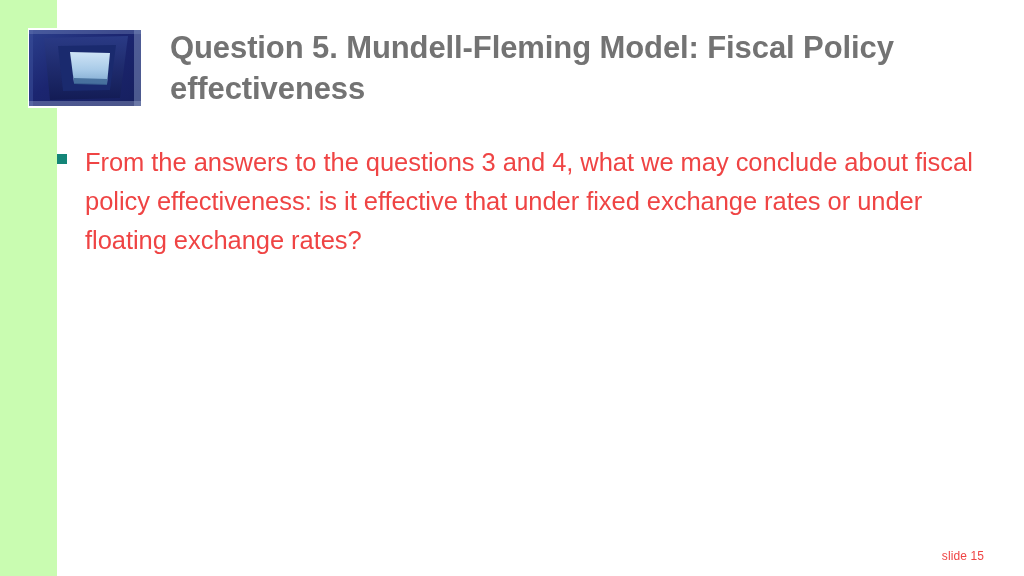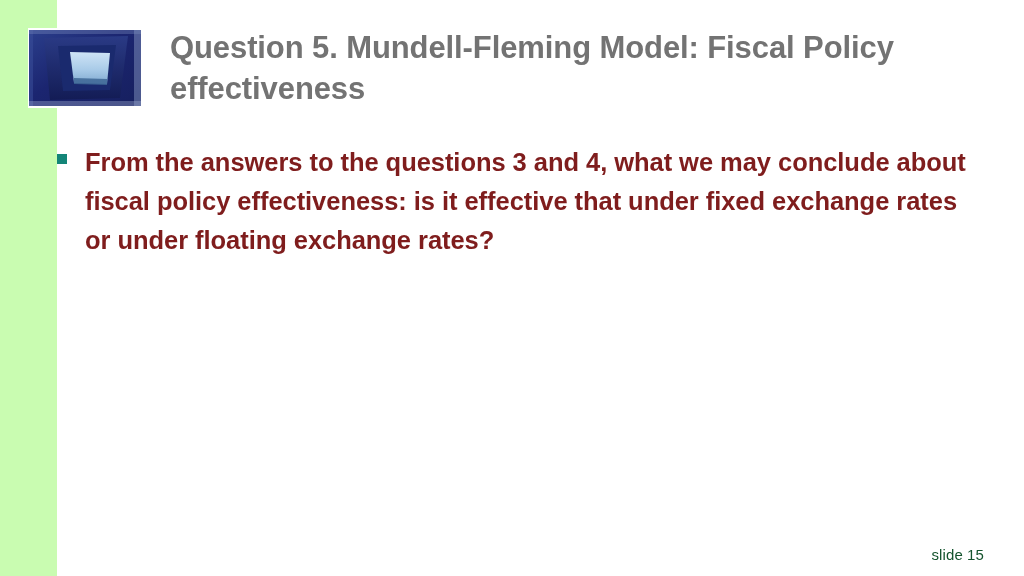--- a/index.html
+++ b/index.html
@@ -62,32 +62,31 @@
   .bullet-marker {
     flex: 0 0 auto;
     width: 10px;
     height: 10px;
     background: #138578;
     margin-top: 11px;
     margin-right: 18px;
   }
   .bullet-text {
     flex: 1 1 auto;
-    color: #7f1d1d;
+    color: #ef4444;
     font-size: 25.5px;
     line-height: 1.52;
     letter-spacing: -0.05px;
-    font-weight: bold;
   }
   .footer {
     position: absolute;
     right: 40px;
     bottom: 13px;
-    color: #14532d;
-    font-size: 15px;
+    color: #ef4444;
+    font-size: 12px;
     text-align: right;
     letter-spacing: 0.1px;
   }
 </style>
 </head>
 <body>
 
 <div class="slide">
 
   <div class="green-stripe"></div>

